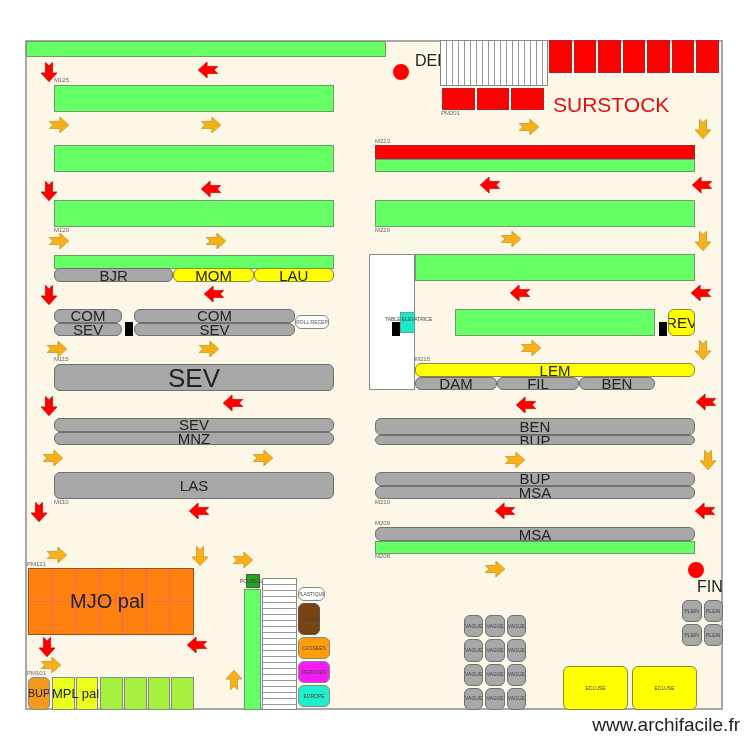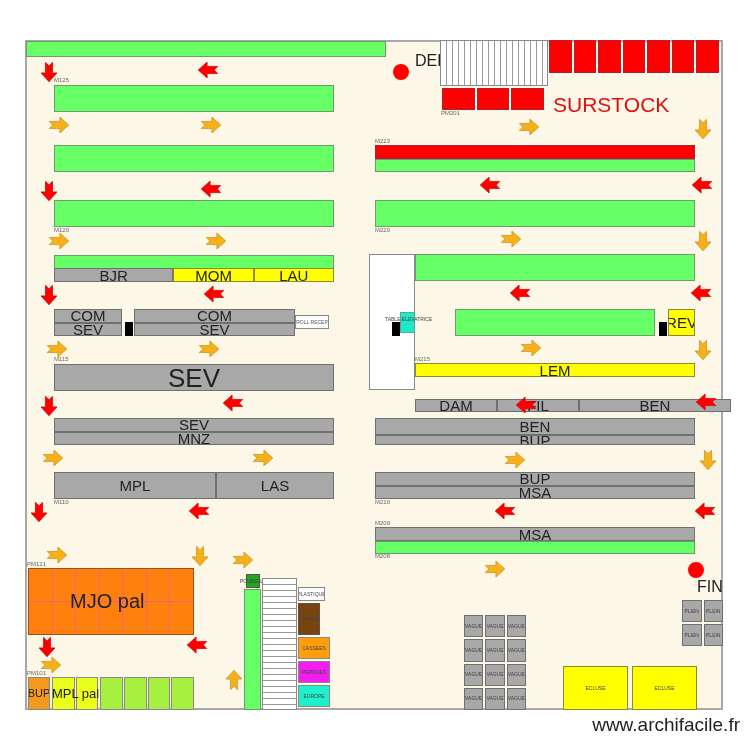--- a/index.html
+++ b/index.html
@@ -3,21 +3,21 @@
 <meta charset="utf-8">
 <style>
   html, body { margin:0; padding:0; background:#ffffff; }
   body { width:750px; height:750px; position:relative; overflow:hidden; font-family:"Liberation Sans", sans-serif; }
   .plan { position:absolute; left:25px; top:40px; width:698px; height:670px; background:#fcf7e6; border:2px solid #a8a8a8; box-sizing:border-box; }
   .abs { position:absolute; box-sizing:border-box; }
   .green { background:#66ff66; border:1px solid #6e9b6e; }
   .red { background:#ff0000; border:1px solid #a23; }
   .grey { background:#a8a8a8; border:1px solid #707070; color:#222; }
   .yellow { background:#ffff00; border:1px solid #8a8a30; color:#222; }
-  .cell { display:flex; align-items:center; justify-content:center; overflow:hidden; white-space:nowrap; line-height:1; }
+  .cell { display:flex; align-items:center; justify-content:center; overflow:hidden; white-space:nowrap; line-height:1;border-radius:6px; }
   .lbl-small { position:absolute; font-size:6px; color:#666; white-space:nowrap; }
   .t14 { font-size:15px; }
   .t26 { font-size:26px; }
   .tiny { font-size:5px; color:#444; }
   .circle { position:absolute; width:16px; height:16px; border-radius:50%; background:#ff0000; }
   .watermark { position:absolute; right:10px; top:714px; font-size:19px; color:#222; }
 </style>
 </head>
 <body>
 
@@ -94,21 +94,20 @@
 <div class="lbl-small" style="left:54px;top:356px;">M115</div>
 <div class="abs grey cell t26" style="left:54px;top:364px;width:280px;height:27px;">SEV</div>
 
 <div class="abs" style="left:54px;top:418px;width:280px;height:27px;display:flex;flex-direction:column;">
   <div class="grey cell t14" style="flex:1">SEV</div>
   <div class="grey cell t14" style="flex:1">MNZ</div>
 </div>
 
 <div class="abs" style="left:54px;top:472px;width:280px;height:27px;display:flex;flex-direction:column;">
   <div style="flex:1;display:flex;">
-    <div class="grey cell t14" style="width:160px">MPL</div>
     <div class="grey cell t14" style="flex:1">LAS</div>
   </div>
 </div>
 <div class="lbl-small" style="left:54px;top:499px;">M110</div>
 
 <div class="lbl-small" style="left:375px;top:138px;">M223</div>
 <div class="abs red" style="left:375px;top:145px;width:320px;height:14px;"></div>
 <div class="abs green" style="left:375px;top:159px;width:320px;height:13px;"></div>
 <div class="abs green" style="left:375px;top:200px;width:320px;height:27px;"></div>
 <div class="lbl-small" style="left:375px;top:227px;">M220</div>
@@ -117,21 +116,21 @@
 <div class="abs green" style="left:415px;top:254px;width:280px;height:27px;"></div>
 <div class="abs" style="left:392px;top:322px;width:8px;height:14px;background:#000;"></div>
 <div class="abs" style="left:400px;top:312px;width:15px;height:21px;background:#1de9c8;border:1px solid #5a9;"></div>
 <div class="abs tiny" style="left:385px;top:316px;white-space:nowrap;">TABLE ELEVATRICE</div>
 <div class="abs green" style="left:455px;top:309px;width:200px;height:27px;"></div>
 <div class="abs" style="left:659px;top:322px;width:8px;height:14px;background:#000;"></div>
 <div class="abs yellow cell t14" style="left:668px;top:309px;width:27px;height:27px;">REV</div>
 
 <div class="lbl-small" style="left:415px;top:356px;">M215</div>
 <div class="abs yellow cell t14" style="left:415px;top:363px;width:280px;height:14px;">LEM</div>
-<div class="abs" style="left:415px;top:399px;width:316px;height:13px;display:flex;">
+<div class="abs" style="left:415px;top:377px;width:240px;height:13px;display:flex;">
   <div class="grey cell t14" style="width:80px">DAM</div>
   <div class="grey cell t14" style="width:80px">FIL</div>
   <div class="grey cell t14" style="flex:1">BEN</div>
 </div>
 
 <div class="abs" style="left:375px;top:418px;width:320px;height:27px;display:flex;flex-direction:column;">
   <div style="flex:1;display:flex;">
     <div class="grey cell t14" style="flex:1">BEN</div>
   </div>
   <div class="grey cell t14" style="flex:1">BUP</div>

